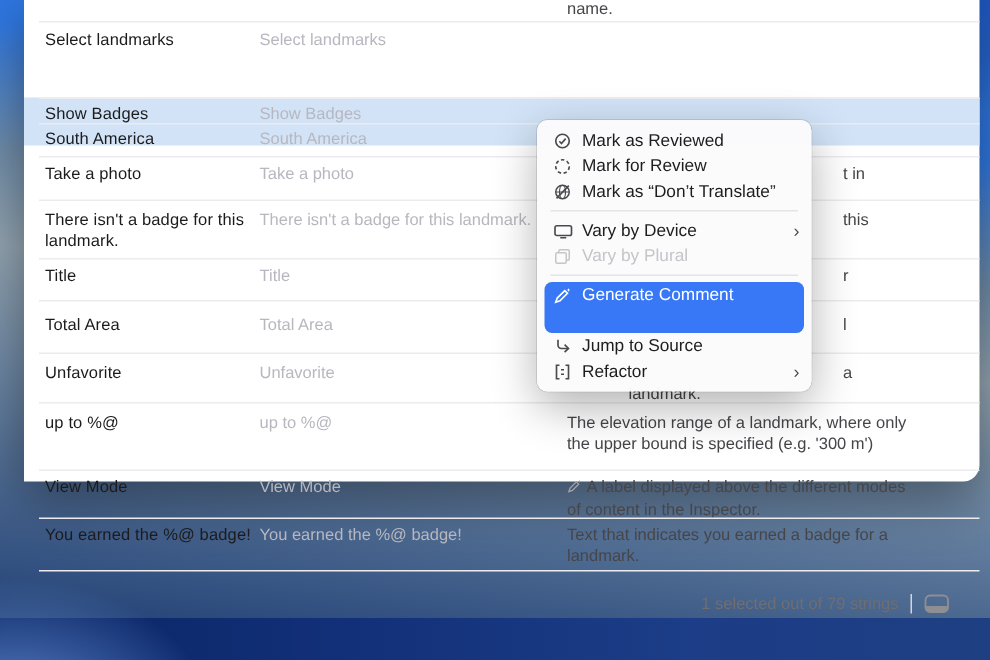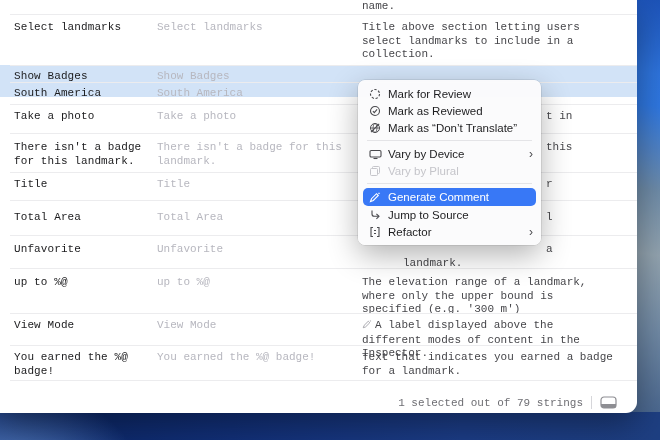--- a/index.html
+++ b/index.html
@@ -20,24 +20,23 @@
   .desktop-bottom{
     position:absolute;left:0;right:0;top:412px;bottom:0;
     background:linear-gradient(90deg,#0a2563 0%,#123079 35%,#1c3d87 70%,#1e3f82 100%);
   }
   .desktop-glow{
     position:absolute;left:-40px;bottom:-50px;width:190px;height:110px;
     background:radial-gradient(ellipse at 25% 100%, rgba(110,155,225,.95), rgba(110,155,225,0) 68%);
   }
   
   .window{
-    position:absolute;left:0;top:0;width:637px;height:413px;
+    position:absolute;left:16px;top:0;width:637px;height:321px;
     background:#ffffff;border-bottom-right-radius:11px;
     box-shadow:0 12px 34px rgba(0,0,0,.38);
-    font-family:Liberation Mono, monospace;
   }
   
   .row{position:absolute;left:0;right:0;}
   .row.sep::before{
     content:"";position:absolute;left:10px;right:0;top:0;height:1px;background:#ececee;
   }
   .row.selected{background:#d2e3f7;margin-top:15px;}
   .cell{position:absolute;top:var(--pt,6px);font-size:11px;line-height:13.5px;}
   .cell.key{left:14px;width:138px;color:#1b1b1d;letter-spacing:.1px;}
   .cell.val{left:157px;width:186px;color:#b7b7bf;}
@@ -61,21 +60,21 @@
     box-shadow:0 0 0 .5px rgba(0,0,0,.14), 0 10px 30px rgba(0,0,0,.30);
   }
   .mi{
     display:flex;align-items:center;height:17px;
     padding:0 8px 0 9px;font-size:11.5px;color:#1d1d1f;white-space:nowrap;
   }
   .mi .mic{width:16px;display:flex;justify-content:center;align-items:center;margin-right:5px;flex:0 0 16px;color:#4a4a4e;}
   .mi .chev{margin-left:auto;font-size:12px;color:#4a4a4e;line-height:1;}
   .mi.hl{
     background:#3878f6;color:#ffffff;margin:0 5px;border-radius:5px;
-    padding:0 3px 0 4px;height:18px;
+    padding:0 3px 16px 4px;height:18px;
   }
   .mi.hl .mic{color:#ffffff;}
   .mi.dis, .mi.dis .mic{color:#c5c5ca;}
   .msep{height:1px;background:#e4e4e7;margin:4px 9px;}
 </style>
 </head>
 <body>
 
 <div class="desktop"></div>
 <div class="desktop-bottom"></div>
@@ -83,21 +82,20 @@
 
 <div class="window">
 
   <div class="row" style="top:0;height:14px;--pt:0px">
     <div class="cell com">name.</div>
   </div>
 
   <div class="row sep" style="top:14px;height:36px;--pt:7px">
     <div class="cell key">Select landmarks</div>
     <div class="cell val">Select landmarks</div>
-    <div class="cell com" style="width:240px">Title above section letting users select landmarks to include in a collection.</div>
   </div>
 
   <div class="row sep selected" style="top:50px;height:32px;--pt:5px">
     <div class="cell key">Show Badges</div>
     <div class="cell val">Show Badges</div>
   </div>
 
   <div class="row sep" style="top:82px;height:22px;--pt:5px">
     <div class="cell key">South America</div>
     <div class="cell val">South America</div>
@@ -181,34 +179,34 @@
       </svg>
     </span>
   </div>
 </div>
 
 <div class="menu">
 
   <div class="mi">
     <span class="mic">
       <svg width="12" height="12" viewBox="0 0 12 12">
-          <circle cx="6" cy="6" r="4.5" fill="none" stroke="currentColor" stroke-width="1.1" stroke-dasharray="2.3 1.7"></circle>
-        </svg>
-    </span>
-    <span>Mark for Review</span>
-  </div>
-
-  <div class="mi">
-    <span class="mic">
-      <svg width="12" height="12" viewBox="0 0 12 12">
           <circle cx="6" cy="6" r="4.5" fill="none" stroke="currentColor" stroke-width="1.1"></circle>
           <path d="M3.9 6.2 l1.4 1.5 2.8-3.3" fill="none" stroke="currentColor" stroke-width="1.1"></path>
         </svg>
     </span>
     <span>Mark as Reviewed</span>
+  </div>
+
+  <div class="mi">
+    <span class="mic">
+      <svg width="12" height="12" viewBox="0 0 12 12">
+          <circle cx="6" cy="6" r="4.5" fill="none" stroke="currentColor" stroke-width="1.1" stroke-dasharray="2.3 1.7"></circle>
+        </svg>
+    </span>
+    <span>Mark for Review</span>
   </div>
 
   <div class="mi">
     <span class="mic">
       <svg width="12" height="12" viewBox="0 0 12 12">
           <circle cx="6" cy="6" r="4.5" fill="none" stroke="currentColor" stroke-width="1"></circle>
           <ellipse cx="6" cy="6" rx="2" ry="4.5" fill="none" stroke="currentColor" stroke-width=".8"></ellipse>
           <path d="M1.5 6 h9" stroke="currentColor" stroke-width=".8"></path>
           <path d="M2 10.2 L10.2 1.8" stroke="currentColor" stroke-width="1.1"></path>
         </svg>

